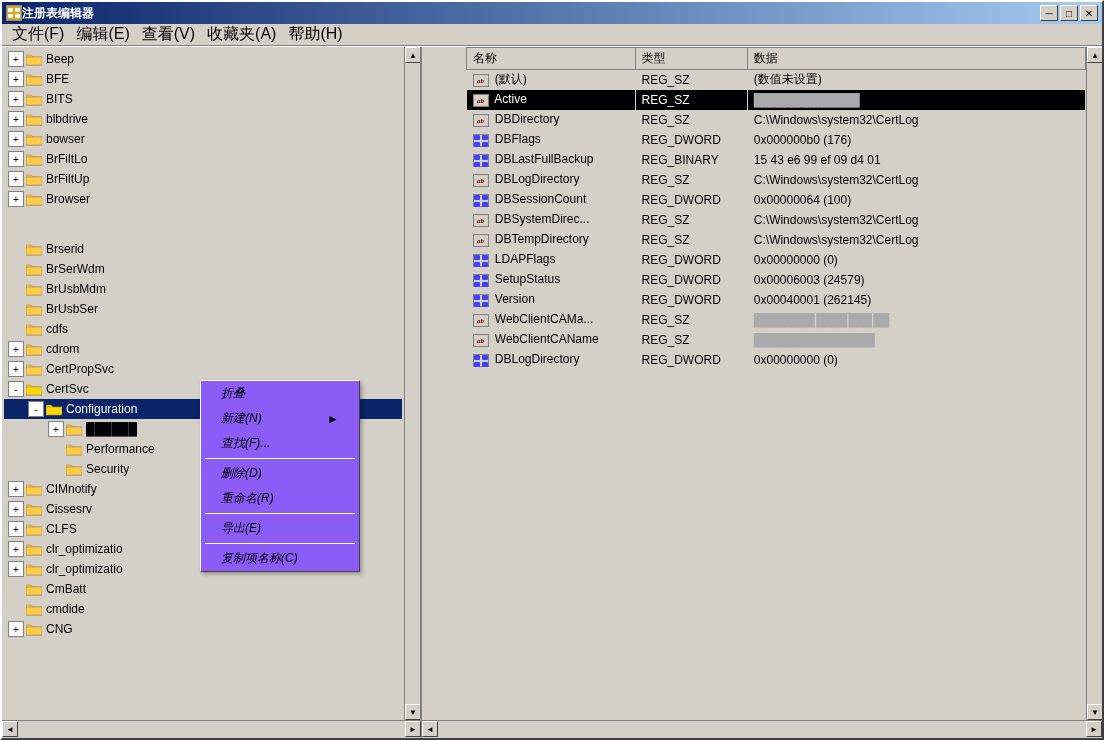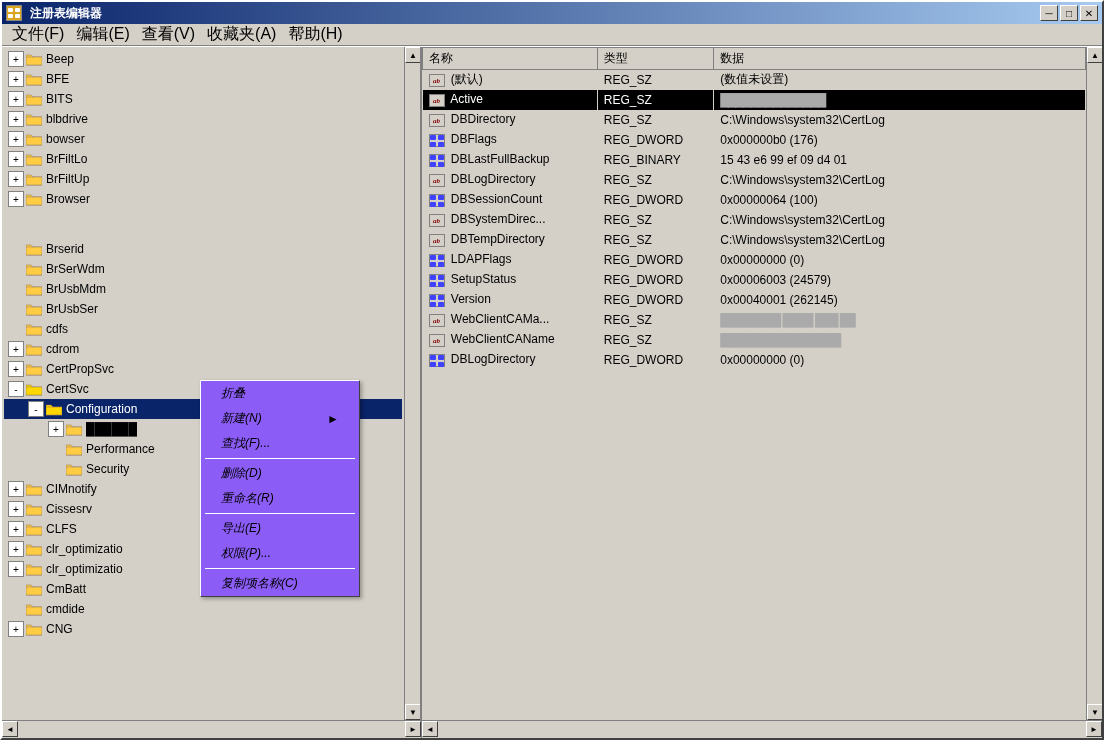--- a/index.html
+++ b/index.html
@@ -31,21 +31,21 @@
       display: flex;
       align-items: center;
       justify-content: space-between;
       padding: 0 4px;
       flex-shrink: 0;
     }
 
     .title-bar-left {
       display: flex;
       align-items: center;
-      gap: 8px;
+      gap: 0;
     }
 
     .title-icon {
       width: 16px;
       height: 16px;
       background: #daa520;
       border: 1px solid #888;
       font-size: 9px;
       display: flex;
       align-items: center;
@@ -315,20 +315,21 @@
       width: 420px;
       overflow: hidden;
       border-right: 2px solid #808080;
       flex-shrink: 0;
     }
 
     .right-section {
       display: flex;
       flex: 1;
       overflow: hidden;
+      padding-left: 44px;
     }
   </style>
 </head>
 <body>
 
 <div class="window">
 
   <div class="title-bar">
     <div class="title-bar-left">
       <div class="title-icon">
@@ -812,21 +813,18 @@
       <div class="ctx-item">
         <span>删除(D)</span>
       </div>
       <div class="ctx-item">
         <span>重命名(R)</span>
       </div>
       <div class="ctx-separator"></div>
       <div class="ctx-item">
         <span>导出(E)</span>
       </div>
-      <div class="ctx-item">
-        <span>权限(P)...</span>
-      </div>
       <div class="ctx-separator"></div>
       <div class="ctx-item">
         <span>复制项名称(C)</span>
       </div>
     </div>
 </div>
 
 </body></html>

